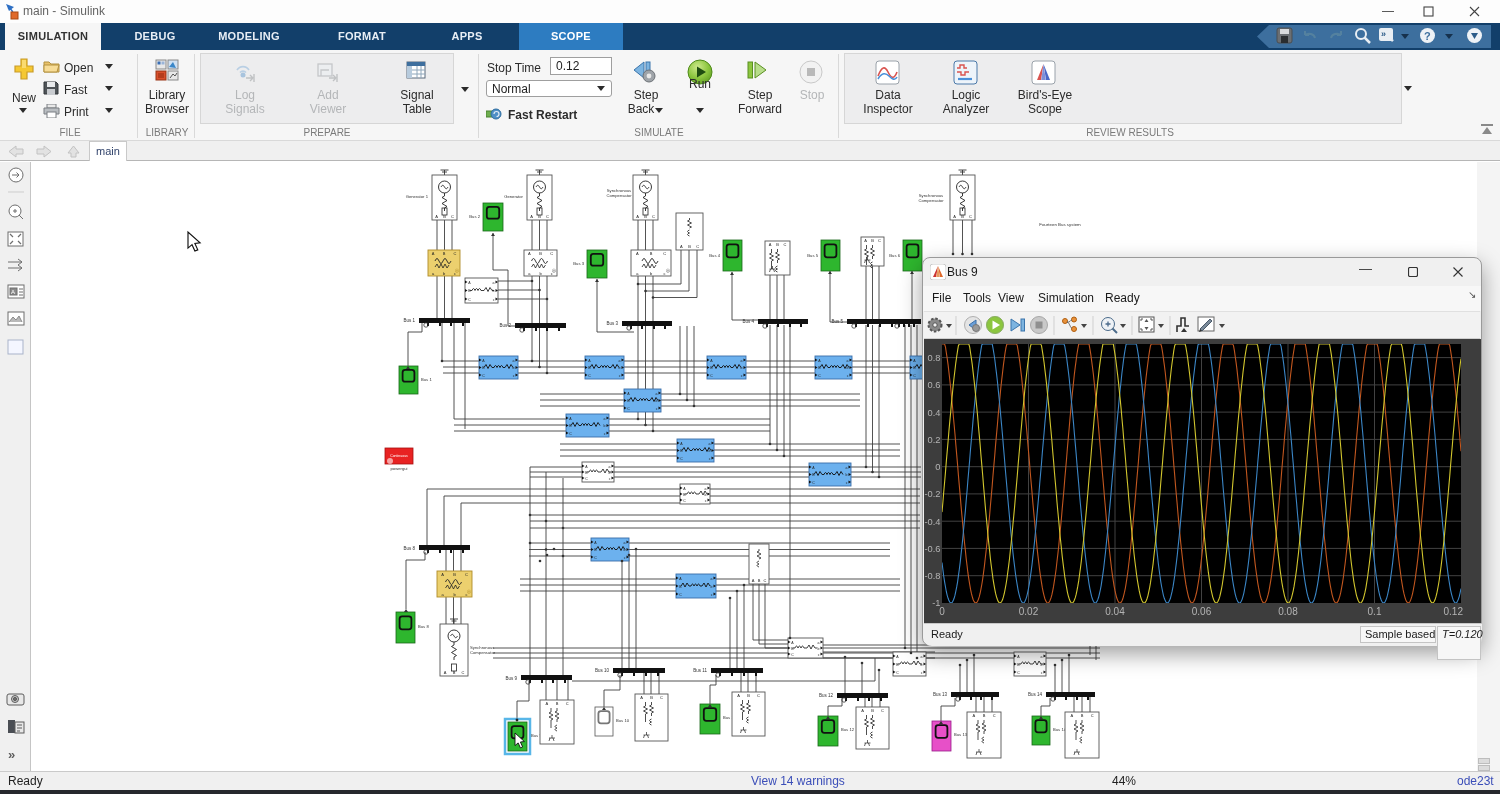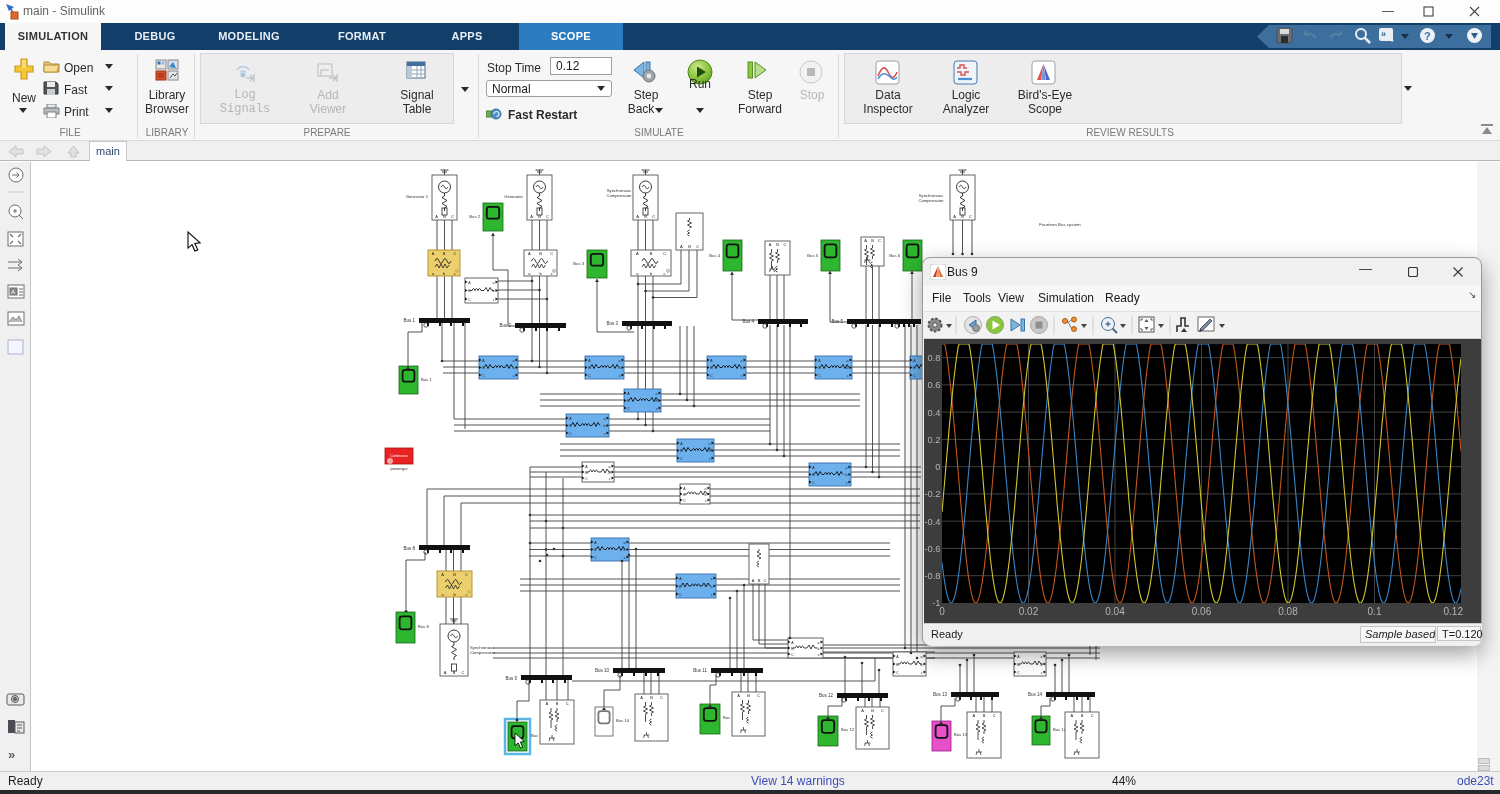--- a/index.html
+++ b/index.html
@@ -157,21 +157,21 @@
 
 <div class="abs groupbox" style="left:200px;width:254px;"></div>
 <svg class="abs" style="left:232px;top:62px;" width="26" height="20" viewBox="0 0 26 20">
   <g stroke="#b9cfe4" fill="none" stroke-width="1.6">
     <path d="M5 8 a7 7 0 0 1 12 0"></path>
       <path d="M8 10.5 a4 4 0 0 1 6 0"></path>
   </g>
   <circle cx="11" cy="13" r="2.5" fill="#a8c4de"></circle>
   <path d="M14 16 h7 m0 0 l-3 -3 m3 3 l-3 3 M22 12 v8" stroke="#c0c2c4" fill="none" stroke-width="1.4"></path>
 </svg>
-<div class="abs btnlabel gray" style="left:218px;top:88px;width:54px;font-family:Liberation Mono, monospace;">Log<br>Signals</div>
+<div class="abs btnlabel gray" style="left:218px;top:88px;width:54px;">Log<br>Signals</div>
 <svg class="abs" style="left:315px;top:62px;" width="26" height="20" viewBox="0 0 26 20">
   <rect x="3" y="2" width="14" height="12" fill="#eceef0" stroke="#c5c7c9" stroke-width="1.3"></rect>
   <path d="M6 14 v-6 h8" stroke="#c5c7c9" fill="none" stroke-width="1.3"></path>
   <path d="M14 16 h7 m0 0 l-3 -3 m3 3 l-3 3 M22 12 v8" stroke="#c0c2c4" fill="none" stroke-width="1.4"></path>
 </svg>
 <div class="abs btnlabel gray" style="left:301px;top:88px;width:54px;">Add<br>Viewer</div>
 <svg class="abs" style="left:406px;top:61px;" width="22" height="20" viewBox="0 0 22 20">
   <rect x="1" y="1" width="18" height="16" fill="#fff" stroke="#5b6b7c"></rect>
   <rect x="1" y="1" width="18" height="4" fill="#3e6f9e"></rect>
   <rect x="1" y="5" width="5" height="12" fill="#b7cbdd"></rect>
@@ -1179,16 +1179,16 @@
           <text x="450.5" y="276" text-anchor="middle">0.1</text>
           <text x="539" y="276" text-anchor="end">0.12</text>
         </g>
         <polyline points="18.0,5.0 18.9,5.0 19.7,5.0 20.6,5.0 21.5,8.2 22.3,13.5 23.2,19.4 24.1,25.9 24.9,33.0 25.8,40.7 26.7,48.9 27.5,57.5 28.4,66.5 29.2,75.8 30.1,85.5 31.0,95.3 31.8,105.4 32.7,115.6 33.6,125.9 34.4,136.1 35.3,146.4 36.2,156.5 37.0,166.4 37.9,176.2 38.8,185.6 39.6,194.8 40.5,203.5 41.4,211.8 42.2,219.7 43.1,227.0 43.9,233.7 44.8,239.9 45.7,245.4 46.5,250.2 47.4,254.4 48.3,257.8 49.1,260.5 50.0,262.4 50.9,263.6 51.7,264.0 52.6,263.6 53.5,262.5 54.3,260.6 55.2,257.9 56.1,254.5 56.9,250.3 57.8,245.5 58.7,240.0 59.5,233.9 60.4,227.1 61.2,219.8 62.1,212.0 63.0,203.7 63.8,195.0 64.7,185.8 65.6,176.4 66.4,166.7 67.3,156.7 68.2,146.6 69.0,136.4 69.9,126.1 70.8,115.8 71.6,105.6 72.5,95.6 73.4,85.7 74.2,76.0 75.1,66.7 76.0,57.7 76.8,49.0 77.7,40.9 78.6,33.2 79.4,26.1 80.3,19.5 81.1,13.6 82.0,8.3 82.9,5.0 83.7,5.0 84.6,5.0 85.5,5.0 86.3,5.0 87.2,5.0 88.1,5.0 88.9,5.0 89.8,5.0 90.7,5.0 91.5,5.0 92.4,5.0 93.3,6.6 94.1,11.6 95.0,17.3 95.9,23.7 96.7,30.6 97.6,38.1 98.4,46.1 99.3,54.5 100.2,63.4 101.0,72.7 101.9,82.2 102.8,92.0 103.6,102.0 104.5,112.2 105.4,122.4 106.2,132.7 107.1,143.0 108.0,153.1 108.8,163.1 109.7,172.9 110.6,182.5 111.4,191.8 112.3,200.6 113.1,209.1 114.0,217.1 114.9,224.6 115.7,231.5 116.6,237.9 117.5,243.6 118.3,248.7 119.2,253.1 120.1,256.8 120.9,259.7 121.8,261.9 122.7,263.3 123.5,264.0 124.4,263.8 125.3,262.9 126.1,261.3 127.0,258.9 127.9,255.7 128.7,251.8 129.6,247.2 130.4,241.9 131.3,236.0 132.2,229.5 133.0,222.3 133.9,214.7 134.8,206.5 135.6,197.9 136.5,188.9 137.4,179.6 138.2,169.9 139.1,160.0 140.0,150.0 140.8,139.8 141.7,129.5 142.6,119.2 143.4,109.0 144.3,98.9 145.2,88.9 146.0,79.2 146.9,69.8 147.7,60.6 148.6,51.9 149.5,43.6 150.3,35.7 151.2,28.4 152.1,21.6 152.9,15.5 153.8,10.0 154.7,5.1 155.5,5.0 156.4,5.0 157.3,5.0 158.1,5.0 159.0,5.0 159.9,5.0 160.7,5.0 161.6,5.0 162.5,5.0 163.3,5.0 164.2,5.0 165.0,5.0 165.9,9.9 166.8,15.4 167.6,21.5 168.5,28.2 169.4,35.5 170.2,43.4 171.1,51.7 172.0,60.4 172.8,69.5 173.7,79.0 174.6,88.7 175.4,98.7 176.3,108.8 177.2,119.0 178.0,129.3 178.9,139.5 179.8,149.7 180.6,159.8 181.5,169.7 182.3,179.4 183.2,188.7 184.1,197.7 184.9,206.3 185.8,214.5 186.7,222.2 187.5,229.3 188.4,235.9 189.3,241.8 190.1,247.1 191.0,251.7 191.9,255.6 192.7,258.8 193.6,261.2 194.5,262.9 195.3,263.8 196.2,264.0 197.1,263.3 197.9,261.9 198.8,259.8 199.6,256.8 200.5,253.2 201.4,248.8 202.2,243.8 203.1,238.0 204.0,231.7 204.8,224.8 205.7,217.3 206.6,209.3 207.4,200.8 208.3,192.0 209.2,182.7 210.0,173.2 210.9,163.4 211.8,153.3 212.6,143.2 213.5,132.9 214.4,122.7 215.2,112.4 216.1,102.3 216.9,92.2 217.8,82.4 218.7,72.9 219.5,63.6 220.4,54.7 221.3,46.3 222.1,38.3 223.0,30.8 223.9,23.8 224.7,17.5 225.6,11.7 226.5,6.7 227.3,5.0 228.2,5.0 229.1,5.0 229.9,5.0 230.8,5.0 231.7,5.0 232.5,5.0 233.4,5.0 234.2,5.0 235.1,5.0 236.0,5.0 236.8,5.0 237.7,8.2 238.6,13.5 239.4,19.4 240.3,25.9 241.2,33.0 242.0,40.7 242.9,48.9 243.8,57.5 244.6,66.5 245.5,75.8 246.4,85.5 247.2,95.3 248.1,105.4 249.0,115.6 249.8,125.9 250.7,136.1 251.5,146.4 252.4,156.5 253.3,166.4 254.1,176.2 255.0,185.6 255.9,194.8 256.7,203.5 257.6,211.8 258.5,219.7 259.3,227.0 260.2,233.7 261.1,239.9 261.9,245.4 262.8,250.2 263.7,254.4 264.5,257.8 265.4,260.5 266.3,262.4 267.1,263.6 268.0,264.0 268.8,263.6 269.7,262.5 270.6,260.6 271.4,257.9 272.3,254.5 273.2,250.3 274.0,245.5 274.9,240.0 275.8,233.9 276.6,227.1 277.5,219.8 278.4,212.0 279.2,203.7 280.1,195.0 281.0,185.8 281.8,176.4 282.7,166.7 283.6,156.7 284.4,146.6 285.3,136.4 286.1,126.1 287.0,115.8 287.9,105.6 288.7,95.6 289.6,85.7 290.5,76.0 291.3,66.7 292.2,57.7 293.1,49.0 293.9,40.9 294.8,33.2 295.7,26.1 296.5,19.5 297.4,13.6 298.3,8.3 299.1,5.0 300.0,5.0 300.9,5.0 301.7,5.0 302.6,5.0 303.4,5.0 304.3,5.0 305.2,5.0 306.0,5.0 306.9,5.0 307.8,5.0 308.6,5.0 309.5,6.6 310.4,11.6 311.2,17.3 312.1,23.7 313.0,30.6 313.8,38.1 314.7,46.1 315.6,54.5 316.4,63.4 317.3,72.7 318.2,82.2 319.0,92.0 319.9,102.0 320.7,112.2 321.6,122.4 322.5,132.7 323.3,143.0 324.2,153.1 325.1,163.1 325.9,172.9 326.8,182.5 327.7,191.8 328.5,200.6 329.4,209.1 330.3,217.1 331.1,224.6 332.0,231.5 332.9,237.9 333.7,243.6 334.6,248.7 335.5,253.1 336.3,256.8 337.2,259.7 338.1,261.9 338.9,263.3 339.8,264.0 340.6,263.8 341.5,262.9 342.4,261.3 343.2,258.9 344.1,255.7 345.0,251.8 345.8,247.2 346.7,241.9 347.6,236.0 348.4,229.5 349.3,222.3 350.2,214.7 351.0,206.5 351.9,197.9 352.8,188.9 353.6,179.6 354.5,169.9 355.4,160.0 356.2,150.0 357.1,139.8 357.9,129.5 358.8,119.2 359.7,109.0 360.5,98.9 361.4,88.9 362.3,79.2 363.1,69.8 364.0,60.6 364.9,51.9 365.7,43.6 366.6,35.7 367.5,28.4 368.3,21.6 369.2,15.5 370.1,10.0 370.9,5.1 371.8,5.0 372.7,5.0 373.5,5.0 374.4,5.0 375.2,5.0 376.1,5.0 377.0,5.0 377.8,5.0 378.7,5.0 379.6,5.0 380.4,5.0 381.3,5.0 382.2,9.9 383.0,15.4 383.9,21.5 384.8,28.2 385.6,35.5 386.5,43.4 387.4,51.7 388.2,60.4 389.1,69.5 390.0,79.0 390.8,88.7 391.7,98.7 392.5,108.8 393.4,119.0 394.3,129.3 395.1,139.5 396.0,149.7 396.9,159.8 397.7,169.7 398.6,179.3 399.5,188.7 400.3,197.7 401.2,206.3 402.1,214.5 402.9,222.2 403.8,229.3 404.7,235.9 405.5,241.8 406.4,247.1 407.3,251.7 408.1,255.6 409.0,258.8 409.8,261.2 410.7,262.9 411.6,263.8 412.4,264.0 413.3,263.3 414.2,261.9 415.0,259.8 415.9,256.8 416.8,253.2 417.6,248.8 418.5,243.8 419.4,238.0 420.2,231.7 421.1,224.8 422.0,217.3 422.8,209.3 423.7,200.8 424.6,192.0 425.4,182.7 426.3,173.2 427.1,163.4 428.0,153.3 428.9,143.2 429.7,132.9 430.6,122.7 431.5,112.4 432.3,102.3 433.2,92.2 434.1,82.4 434.9,72.9 435.8,63.6 436.7,54.7 437.5,46.3 438.4,38.3 439.3,30.8 440.1,23.8 441.0,17.5 441.9,11.7 442.7,6.7 443.6,5.0 444.4,5.0 445.3,5.0 446.2,5.0 447.0,5.0 447.9,5.0 448.8,5.0 449.6,5.0 450.5,5.0 451.4,5.0 452.2,5.0 453.1,5.0 454.0,8.2 454.8,13.5 455.7,19.4 456.6,25.9 457.4,33.0 458.3,40.7 459.2,48.9 460.0,57.5 460.9,66.5 461.7,75.8 462.6,85.4 463.5,95.3 464.3,105.4 465.2,115.6 466.1,125.9 466.9,136.1 467.8,146.4 468.7,156.5 469.5,166.4 470.4,176.2 471.3,185.6 472.1,194.8 473.0,203.5 473.9,211.8 474.7,219.7 475.6,227.0 476.5,233.7 477.3,239.9 478.2,245.4 479.0,250.2 479.9,254.4 480.8,257.8 481.6,260.5 482.5,262.4 483.4,263.6 484.2,264.0 485.1,263.6 486.0,262.5 486.8,260.6 487.7,257.9 488.6,254.5 489.4,250.3 490.3,245.5 491.2,240.0 492.0,233.9 492.9,227.1 493.8,219.8 494.6,212.0 495.5,203.7 496.3,195.0 497.2,185.8 498.1,176.4 498.9,166.7 499.8,156.7 500.7,146.6 501.5,136.4 502.4,126.1 503.3,115.8 504.1,105.6 505.0,95.6 505.9,85.7 506.7,76.0 507.6,66.7 508.5,57.7 509.3,49.1 510.2,40.9 511.1,33.2 511.9,26.1 512.8,19.5 513.6,13.6 514.5,8.3 515.4,5.0 516.2,5.0 517.1,5.0 518.0,5.0 518.8,5.0 519.7,5.0 520.6,5.0 521.4,5.0 522.3,5.0 523.2,5.0 524.0,5.0 524.9,5.0 525.8,6.6 526.6,11.6 527.5,17.3 528.4,23.7 529.2,30.6 530.1,38.1 530.9,46.1 531.8,54.5 532.7,63.4 533.5,72.7 534.4,82.2 535.3,92.0 536.1,102.0 537.0,112.2" fill="none" stroke="#c2571f" stroke-width="1.1" clip-path="url(#pc)"></polyline>
         <polyline points="18.0,223.5 18.9,230.6 19.7,237.0 20.6,242.8 21.5,248.0 22.3,252.5 23.2,256.3 24.1,259.3 24.9,261.6 25.8,263.1 26.7,263.9 27.5,263.9 28.4,263.1 29.2,261.6 30.1,259.3 31.0,256.2 31.8,252.4 32.7,247.9 33.6,242.8 34.4,236.9 35.3,230.5 36.2,223.4 37.0,215.8 37.9,207.8 38.8,199.2 39.6,190.3 40.5,181.0 41.4,171.4 42.2,161.5 43.1,151.5 43.9,141.3 44.8,131.0 45.7,120.8 46.5,110.5 47.4,100.4 48.3,90.4 49.1,80.6 50.0,71.1 50.9,62.0 51.7,53.1 52.6,44.8 53.5,36.8 54.3,29.5 55.2,22.6 56.1,16.4 56.9,10.8 57.8,5.8 58.7,5.0 59.5,5.0 60.4,5.0 61.2,5.0 62.1,5.0 63.0,5.0 63.8,5.0 64.7,5.0 65.6,5.0 66.4,5.0 67.3,5.0 68.2,5.0 69.0,9.1 69.9,14.5 70.8,20.5 71.6,27.2 72.5,34.4 73.4,42.2 74.2,50.4 75.1,59.1 76.0,68.2 76.8,77.6 77.7,87.3 78.6,97.2 79.4,107.3 80.3,117.5 81.1,127.8 82.0,138.0 82.9,148.2 83.7,158.3 84.6,168.2 85.5,177.9 86.3,187.3 87.2,196.4 88.1,205.1 88.9,213.3 89.8,221.1 90.7,228.3 91.5,234.9 92.4,241.0 93.3,246.3 94.1,251.1 95.0,255.1 95.9,258.4 96.7,260.9 97.6,262.7 98.4,263.7 99.3,264.0 100.2,263.5 101.0,262.2 101.9,260.1 102.8,257.3 103.6,253.8 104.5,249.5 105.4,244.6 106.2,238.9 107.1,232.7 108.0,225.8 108.8,218.4 109.7,210.5 110.6,202.1 111.4,193.3 112.3,184.1 113.1,174.6 114.0,164.8 114.9,154.8 115.7,144.7 116.6,134.5 117.5,124.2 118.3,113.9 119.2,103.8 120.1,93.7 120.9,83.9 121.8,74.3 122.7,65.0 123.5,56.0 124.4,47.5 125.3,39.4 126.1,31.9 127.0,24.8 127.9,18.4 128.7,12.6 129.6,7.4 130.4,5.0 131.3,5.0 132.2,5.0 133.0,5.0 133.9,5.0 134.8,5.0 135.6,5.0 136.5,5.0 137.4,5.0 138.2,5.0 139.1,5.0 140.0,5.0 140.8,7.4 141.7,12.6 142.6,18.5 143.4,24.9 144.3,31.9 145.2,39.5 146.0,47.6 146.9,56.2 147.7,65.1 148.6,74.4 149.5,84.0 150.3,93.8 151.2,103.9 152.1,114.1 152.9,124.3 153.8,134.6 154.7,144.8 155.5,155.0 156.4,165.0 157.3,174.7 158.1,184.2 159.0,193.4 159.9,202.2 160.7,210.6 161.6,218.5 162.5,225.9 163.3,232.8 164.2,239.0 165.0,244.6 165.9,249.6 166.8,253.8 167.6,257.4 168.5,260.2 169.4,262.2 170.2,263.5 171.1,264.0 172.0,263.7 172.8,262.7 173.7,260.9 174.6,258.3 175.4,255.0 176.3,251.0 177.2,246.3 178.0,240.9 178.9,234.8 179.8,228.2 180.6,221.0 181.5,213.2 182.3,205.0 183.2,196.3 184.1,187.2 184.9,177.8 185.8,168.1 186.7,158.2 187.5,148.1 188.4,137.9 189.3,127.6 190.1,117.4 191.0,107.1 191.9,97.1 192.7,87.1 193.6,77.4 194.5,68.0 195.3,59.0 196.2,50.3 197.1,42.1 197.9,34.3 198.8,27.1 199.6,20.5 200.5,14.4 201.4,9.0 202.2,5.0 203.1,5.0 204.0,5.0 204.8,5.0 205.7,5.0 206.6,5.0 207.4,5.0 208.3,5.0 209.2,5.0 210.0,5.0 210.9,5.0 211.8,5.0 212.6,5.9 213.5,10.8 214.4,16.4 215.2,22.7 216.1,29.5 216.9,36.9 217.8,44.9 218.7,53.3 219.5,62.1 220.4,71.3 221.3,80.8 222.1,90.5 223.0,100.5 223.9,110.7 224.7,120.9 225.6,131.2 226.5,141.4 227.3,151.6 228.2,161.7 229.1,171.5 229.9,181.1 230.8,190.4 231.7,199.3 232.5,207.9 233.4,215.9 234.2,223.5 235.1,230.5 236.0,237.0 236.8,242.8 237.7,248.0 238.6,252.5 239.4,256.3 240.3,259.3 241.2,261.6 242.0,263.1 242.9,263.9 243.8,263.9 244.6,263.1 245.5,261.6 246.4,259.3 247.2,256.2 248.1,252.4 249.0,247.9 249.8,242.8 250.7,236.9 251.5,230.5 252.4,223.4 253.3,215.8 254.1,207.8 255.0,199.2 255.9,190.3 256.7,181.0 257.6,171.4 258.5,161.5 259.3,151.5 260.2,141.3 261.1,131.0 261.9,120.8 262.8,110.5 263.7,100.4 264.5,90.4 265.4,80.6 266.3,71.1 267.1,62.0 268.0,53.1 268.8,44.8 269.7,36.8 270.6,29.5 271.4,22.6 272.3,16.4 273.2,10.8 274.0,5.8 274.9,5.0 275.8,5.0 276.6,5.0 277.5,5.0 278.4,5.0 279.2,5.0 280.1,5.0 281.0,5.0 281.8,5.0 282.7,5.0 283.6,5.0 284.4,5.0 285.3,9.1 286.1,14.5 287.0,20.5 287.9,27.2 288.7,34.4 289.6,42.2 290.5,50.4 291.3,59.1 292.2,68.2 293.1,77.6 293.9,87.3 294.8,97.2 295.7,107.3 296.5,117.5 297.4,127.8 298.3,138.0 299.1,148.2 300.0,158.3 300.9,168.2 301.7,177.9 302.6,187.3 303.4,196.4 304.3,205.1 305.2,213.3 306.0,221.1 306.9,228.3 307.8,234.9 308.6,241.0 309.5,246.3 310.4,251.1 311.2,255.1 312.1,258.4 313.0,260.9 313.8,262.7 314.7,263.7 315.6,264.0 316.4,263.5 317.3,262.2 318.2,260.1 319.0,257.3 319.9,253.8 320.7,249.5 321.6,244.6 322.5,238.9 323.3,232.7 324.2,225.8 325.1,218.4 325.9,210.5 326.8,202.1 327.7,193.3 328.5,184.1 329.4,174.6 330.3,164.8 331.1,154.8 332.0,144.7 332.9,134.5 333.7,124.2 334.6,113.9 335.5,103.8 336.3,93.7 337.2,83.9 338.1,74.3 338.9,65.0 339.8,56.0 340.6,47.5 341.5,39.4 342.4,31.9 343.2,24.8 344.1,18.4 345.0,12.6 345.8,7.4 346.7,5.0 347.6,5.0 348.4,5.0 349.3,5.0 350.2,5.0 351.0,5.0 351.9,5.0 352.8,5.0 353.6,5.0 354.5,5.0 355.4,5.0 356.2,5.0 357.1,7.4 357.9,12.6 358.8,18.5 359.7,24.9 360.5,31.9 361.4,39.5 362.3,47.6 363.1,56.2 364.0,65.1 364.9,74.4 365.7,84.0 366.6,93.8 367.5,103.9 368.3,114.1 369.2,124.3 370.1,134.6 370.9,144.8 371.8,155.0 372.7,165.0 373.5,174.7 374.4,184.2 375.2,193.4 376.1,202.2 377.0,210.6 377.8,218.5 378.7,225.9 379.6,232.8 380.4,239.0 381.3,244.6 382.2,249.6 383.0,253.8 383.9,257.4 384.8,260.2 385.6,262.2 386.5,263.5 387.4,264.0 388.2,263.7 389.1,262.7 390.0,260.9 390.8,258.3 391.7,255.0 392.5,251.0 393.4,246.3 394.3,240.9 395.1,234.8 396.0,228.2 396.9,221.0 397.7,213.2 398.6,205.0 399.5,196.3 400.3,187.2 401.2,177.8 402.1,168.1 402.9,158.2 403.8,148.1 404.7,137.9 405.5,127.6 406.4,117.4 407.3,107.1 408.1,97.1 409.0,87.1 409.8,77.4 410.7,68.0 411.6,59.0 412.4,50.3 413.3,42.1 414.2,34.3 415.0,27.1 415.9,20.5 416.8,14.4 417.6,9.0 418.5,5.0 419.4,5.0 420.2,5.0 421.1,5.0 422.0,5.0 422.8,5.0 423.7,5.0 424.6,5.0 425.4,5.0 426.3,5.0 427.1,5.0 428.0,5.0 428.9,5.9 429.7,10.8 430.6,16.4 431.5,22.7 432.3,29.5 433.2,36.9 434.1,44.9 434.9,53.3 435.8,62.1 436.7,71.3 437.5,80.8 438.4,90.5 439.3,100.5 440.1,110.7 441.0,120.9 441.9,131.2 442.7,141.4 443.6,151.6 444.4,161.7 445.3,171.5 446.2,181.1 447.0,190.4 447.9,199.3 448.8,207.9 449.6,215.9 450.5,223.5 451.4,230.5 452.2,237.0 453.1,242.8 454.0,248.0 454.8,252.5 455.7,256.3 456.6,259.3 457.4,261.6 458.3,263.1 459.2,263.9 460.0,263.9 460.9,263.1 461.7,261.6 462.6,259.3 463.5,256.2 464.3,252.4 465.2,247.9 466.1,242.8 466.9,236.9 467.8,230.5 468.7,223.4 469.5,215.8 470.4,207.8 471.3,199.2 472.1,190.3 473.0,181.0 473.9,171.4 474.7,161.5 475.6,151.5 476.5,141.3 477.3,131.1 478.2,120.8 479.0,110.5 479.9,100.4 480.8,90.4 481.6,80.6 482.5,71.1 483.4,62.0 484.2,53.2 485.1,44.8 486.0,36.9 486.8,29.5 487.7,22.6 488.6,16.4 489.4,10.8 490.3,5.8 491.2,5.0 492.0,5.0 492.9,5.0 493.8,5.0 494.6,5.0 495.5,5.0 496.3,5.0 497.2,5.0 498.1,5.0 498.9,5.0 499.8,5.0 500.7,5.0 501.5,9.1 502.4,14.5 503.3,20.5 504.1,27.2 505.0,34.4 505.9,42.2 506.7,50.4 507.6,59.1 508.5,68.2 509.3,77.6 510.2,87.3 511.1,97.2 511.9,107.3 512.8,117.5 513.6,127.8 514.5,138.0 515.4,148.2 516.2,158.3 517.1,168.2 518.0,177.9 518.8,187.3 519.7,196.4 520.6,205.1 521.4,213.3 522.3,221.1 523.2,228.3 524.0,234.9 524.9,241.0 525.8,246.3 526.6,251.1 527.5,255.1 528.4,258.4 529.2,260.9 530.1,262.7 530.9,263.7 531.8,264.0 532.7,263.5 533.5,262.2 534.4,260.1 535.3,257.3 536.1,253.8 537.0,249.5" fill="none" stroke="#3b86c6" stroke-width="1.1" clip-path="url(#pc)"></polyline>
         <polyline points="18.0,173.1 18.9,163.3 19.7,153.3 20.6,143.2 21.5,132.9 22.3,122.6 23.2,112.4 24.1,102.2 24.9,92.2 25.8,82.4 26.7,72.9 27.5,63.6 28.4,54.7 29.2,46.3 30.1,38.3 31.0,30.8 31.8,23.8 32.7,17.5 33.6,11.7 34.4,6.7 35.3,5.0 36.2,5.0 37.0,5.0 37.9,5.0 38.8,5.0 39.6,5.0 40.5,5.0 41.4,5.0 42.2,5.0 43.1,5.0 43.9,5.0 44.8,5.0 45.7,8.2 46.5,13.5 47.4,19.4 48.3,25.9 49.1,33.1 50.0,40.7 50.9,48.9 51.7,57.5 52.6,66.5 53.5,75.8 54.3,85.5 55.2,95.4 56.1,105.4 56.9,115.6 57.8,125.9 58.7,136.2 59.5,146.4 60.4,156.5 61.2,166.4 62.1,176.2 63.0,185.6 63.8,194.8 64.7,203.5 65.6,211.8 66.4,219.7 67.3,227.0 68.2,233.7 69.0,239.9 69.9,245.4 70.8,250.3 71.6,254.4 72.5,257.8 73.4,260.5 74.2,262.4 75.1,263.6 76.0,264.0 76.8,263.6 77.7,262.5 78.6,260.6 79.4,257.9 80.3,254.5 81.1,250.3 82.0,245.5 82.9,240.0 83.7,233.9 84.6,227.1 85.5,219.8 86.3,212.0 87.2,203.7 88.1,194.9 88.9,185.8 89.8,176.4 90.7,166.6 91.5,156.7 92.4,146.6 93.3,136.3 94.1,126.1 95.0,115.8 95.9,105.6 96.7,95.5 97.6,85.7 98.4,76.0 99.3,66.7 100.2,57.6 101.0,49.0 101.9,40.9 102.8,33.2 103.6,26.1 104.5,19.5 105.4,13.6 106.2,8.3 107.1,5.0 108.0,5.0 108.8,5.0 109.7,5.0 110.6,5.0 111.4,5.0 112.3,5.0 113.1,5.0 114.0,5.0 114.9,5.0 115.7,5.0 116.6,5.0 117.5,6.6 118.3,11.6 119.2,17.3 120.1,23.7 120.9,30.6 121.8,38.1 122.7,46.1 123.5,54.6 124.4,63.4 125.3,72.7 126.1,82.2 127.0,92.0 127.9,102.0 128.7,112.2 129.6,122.5 130.4,132.7 131.3,143.0 132.2,153.1 133.0,163.2 133.9,173.0 134.8,182.5 135.6,191.8 136.5,200.7 137.4,209.1 138.2,217.1 139.1,224.6 140.0,231.6 140.8,237.9 141.7,243.6 142.6,248.7 143.4,253.1 144.3,256.8 145.2,259.7 146.0,261.9 146.9,263.3 147.7,264.0 148.6,263.8 149.5,262.9 150.3,261.3 151.2,258.9 152.1,255.7 152.9,251.8 153.8,247.2 154.7,241.9 155.5,236.0 156.4,229.4 157.3,222.3 158.1,214.7 159.0,206.5 159.9,197.9 160.7,188.9 161.6,179.5 162.5,169.9 163.3,160.0 164.2,150.0 165.0,139.8 165.9,129.5 166.8,119.2 167.6,109.0 168.5,98.9 169.4,88.9 170.2,79.2 171.1,69.7 172.0,60.6 172.8,51.9 173.7,43.5 174.6,35.7 175.4,28.4 176.3,21.6 177.2,15.5 178.0,10.0 178.9,5.1 179.8,5.0 180.6,5.0 181.5,5.0 182.3,5.0 183.2,5.0 184.1,5.0 184.9,5.0 185.8,5.0 186.7,5.0 187.5,5.0 188.4,5.0 189.3,5.0 190.1,9.9 191.0,15.4 191.9,21.5 192.7,28.2 193.6,35.6 194.5,43.4 195.3,51.7 196.2,60.4 197.1,69.6 197.9,79.0 198.8,88.7 199.6,98.7 200.5,108.8 201.4,119.0 202.2,129.3 203.1,139.6 204.0,149.8 204.8,159.8 205.7,169.7 206.6,179.4 207.4,188.7 208.3,197.7 209.2,206.3 210.0,214.5 210.9,222.2 211.8,229.3 212.6,235.9 213.5,241.8 214.4,247.1 215.2,251.7 216.1,255.6 216.9,258.8 217.8,261.2 218.7,262.9 219.5,263.8 220.4,264.0 221.3,263.3 222.1,261.9 223.0,259.7 223.9,256.8 224.7,253.2 225.6,248.8 226.5,243.7 227.3,238.0 228.2,231.7 229.1,224.8 229.9,217.3 230.8,209.3 231.7,200.8 232.5,191.9 233.4,182.7 234.2,173.1 235.1,163.3 236.0,153.3 236.8,143.2 237.7,132.9 238.6,122.6 239.4,112.4 240.3,102.2 241.2,92.2 242.0,82.4 242.9,72.9 243.8,63.6 244.6,54.7 245.5,46.3 246.4,38.3 247.2,30.8 248.1,23.8 249.0,17.5 249.8,11.7 250.7,6.7 251.5,5.0 252.4,5.0 253.3,5.0 254.1,5.0 255.0,5.0 255.9,5.0 256.7,5.0 257.6,5.0 258.5,5.0 259.3,5.0 260.2,5.0 261.1,5.0 261.9,8.2 262.8,13.5 263.7,19.4 264.5,25.9 265.4,33.1 266.3,40.7 267.1,48.9 268.0,57.5 268.8,66.5 269.7,75.8 270.6,85.5 271.4,95.4 272.3,105.4 273.2,115.6 274.0,125.9 274.9,136.2 275.8,146.4 276.6,156.5 277.5,166.4 278.4,176.2 279.2,185.6 280.1,194.8 281.0,203.5 281.8,211.8 282.7,219.7 283.6,227.0 284.4,233.7 285.3,239.9 286.1,245.4 287.0,250.3 287.9,254.4 288.7,257.8 289.6,260.5 290.5,262.4 291.3,263.6 292.2,264.0 293.1,263.6 293.9,262.5 294.8,260.6 295.7,257.9 296.5,254.5 297.4,250.3 298.3,245.5 299.1,240.0 300.0,233.9 300.9,227.1 301.7,219.8 302.6,212.0 303.4,203.7 304.3,194.9 305.2,185.8 306.0,176.4 306.9,166.6 307.8,156.7 308.6,146.6 309.5,136.3 310.4,126.1 311.2,115.8 312.1,105.6 313.0,95.5 313.8,85.7 314.7,76.0 315.6,66.7 316.4,57.6 317.3,49.0 318.2,40.9 319.0,33.2 319.9,26.1 320.7,19.5 321.6,13.6 322.5,8.3 323.3,5.0 324.2,5.0 325.1,5.0 325.9,5.0 326.8,5.0 327.7,5.0 328.5,5.0 329.4,5.0 330.3,5.0 331.1,5.0 332.0,5.0 332.9,5.0 333.7,6.6 334.6,11.6 335.5,17.3 336.3,23.7 337.2,30.6 338.1,38.1 338.9,46.1 339.8,54.6 340.6,63.4 341.5,72.7 342.4,82.2 343.2,92.0 344.1,102.0 345.0,112.2 345.8,122.5 346.7,132.7 347.6,143.0 348.4,153.1 349.3,163.2 350.2,173.0 351.0,182.5 351.9,191.8 352.8,200.6 353.6,209.1 354.5,217.1 355.4,224.6 356.2,231.6 357.1,237.9 357.9,243.6 358.8,248.7 359.7,253.1 360.5,256.8 361.4,259.7 362.3,261.9 363.1,263.3 364.0,264.0 364.9,263.8 365.7,262.9 366.6,261.3 367.5,258.9 368.3,255.7 369.2,251.8 370.1,247.2 370.9,241.9 371.8,236.0 372.7,229.4 373.5,222.3 374.4,214.7 375.2,206.5 376.1,197.9 377.0,188.9 377.8,179.5 378.7,169.9 379.6,160.0 380.4,150.0 381.3,139.8 382.2,129.5 383.0,119.2 383.9,109.0 384.8,98.9 385.6,88.9 386.5,79.2 387.4,69.7 388.2,60.6 389.1,51.9 390.0,43.5 390.8,35.7 391.7,28.4 392.5,21.6 393.4,15.5 394.3,10.0 395.1,5.1 396.0,5.0 396.9,5.0 397.7,5.0 398.6,5.0 399.5,5.0 400.3,5.0 401.2,5.0 402.1,5.0 402.9,5.0 403.8,5.0 404.7,5.0 405.5,5.0 406.4,9.9 407.3,15.4 408.1,21.5 409.0,28.2 409.8,35.6 410.7,43.4 411.6,51.7 412.4,60.4 413.3,69.6 414.2,79.0 415.0,88.7 415.9,98.7 416.8,108.8 417.6,119.0 418.5,129.3 419.4,139.6 420.2,149.8 421.1,159.8 422.0,169.7 422.8,179.4 423.7,188.7 424.6,197.7 425.4,206.3 426.3,214.5 427.1,222.2 428.0,229.3 428.9,235.9 429.7,241.8 430.6,247.1 431.5,251.7 432.3,255.6 433.2,258.8 434.1,261.2 434.9,262.9 435.8,263.8 436.7,264.0 437.5,263.3 438.4,261.9 439.3,259.7 440.1,256.8 441.0,253.2 441.9,248.8 442.7,243.7 443.6,238.0 444.4,231.7 445.3,224.8 446.2,217.3 447.0,209.3 447.9,200.8 448.8,191.9 449.6,182.7 450.5,173.2 451.4,163.3 452.2,153.3 453.1,143.2 454.0,132.9 454.8,122.6 455.7,112.4 456.6,102.2 457.4,92.2 458.3,82.4 459.2,72.9 460.0,63.6 460.9,54.7 461.7,46.3 462.6,38.3 463.5,30.8 464.3,23.8 465.2,17.5 466.1,11.7 466.9,6.7 467.8,5.0 468.7,5.0 469.5,5.0 470.4,5.0 471.3,5.0 472.1,5.0 473.0,5.0 473.9,5.0 474.7,5.0 475.6,5.0 476.5,5.0 477.3,5.0 478.2,8.2 479.0,13.5 479.9,19.4 480.8,25.9 481.6,33.1 482.5,40.7 483.4,48.9 484.2,57.5 485.1,66.5 486.0,75.8 486.8,85.5 487.7,95.4 488.6,105.4 489.4,115.6 490.3,125.9 491.2,136.1 492.0,146.4 492.9,156.5 493.8,166.4 494.6,176.2 495.5,185.6 496.3,194.8 497.2,203.5 498.1,211.8 498.9,219.7 499.8,227.0 500.7,233.7 501.5,239.9 502.4,245.4 503.3,250.3 504.1,254.4 505.0,257.8 505.9,260.5 506.7,262.4 507.6,263.6 508.5,264.0 509.3,263.6 510.2,262.5 511.1,260.6 511.9,257.9 512.8,254.5 513.6,250.3 514.5,245.5 515.4,240.0 516.2,233.9 517.1,227.1 518.0,219.8 518.8,212.0 519.7,203.7 520.6,194.9 521.4,185.8 522.3,176.4 523.2,166.6 524.0,156.7 524.9,146.6 525.8,136.3 526.6,126.1 527.5,115.8 528.4,105.6 529.2,95.5 530.1,85.7 530.9,76.0 531.8,66.7 532.7,57.6 533.5,49.0 534.4,40.9 535.3,33.2 536.1,26.1 537.0,19.5" fill="none" stroke="#d2c62e" stroke-width="1.1" clip-path="url(#pc)"></polyline>
       </svg>
   </div>
   <div class="abs" id="scopestatus">
     <span class="abs" style="left:7px;top:4px;">Ready</span>
-    <span class="abs" style="left:436px;top:2px;width:76px;height:17px;border:1px solid #c4c4c4;background:#f7f7f7;padding:1px 0 0 4px;overflow:hidden;font-style:italic;">Sample based</span>
-    <span class="abs" style="left:513px;top:2px;width:44px;height:15px;border:1px solid #c4c4c4;background:#f7f7f7;padding:1px 0 11px 4px;">T=0.120</span>
+    <span class="abs" style="left:436px;top:2px;width:76px;height:17px;border:1px solid #c4c4c4;background:#f7f7f7;padding:1px 0 0 4px;overflow:hidden;">Sample based</span>
+    <span class="abs" style="left:513px;top:2px;width:44px;height:34px;border:1px solid #c4c4c4;background:#f7f7f7;padding:1px 0 11px 4px;font-style:italic;">T=0.120</span>
   </div>
 </div>
 
 </body></html>

